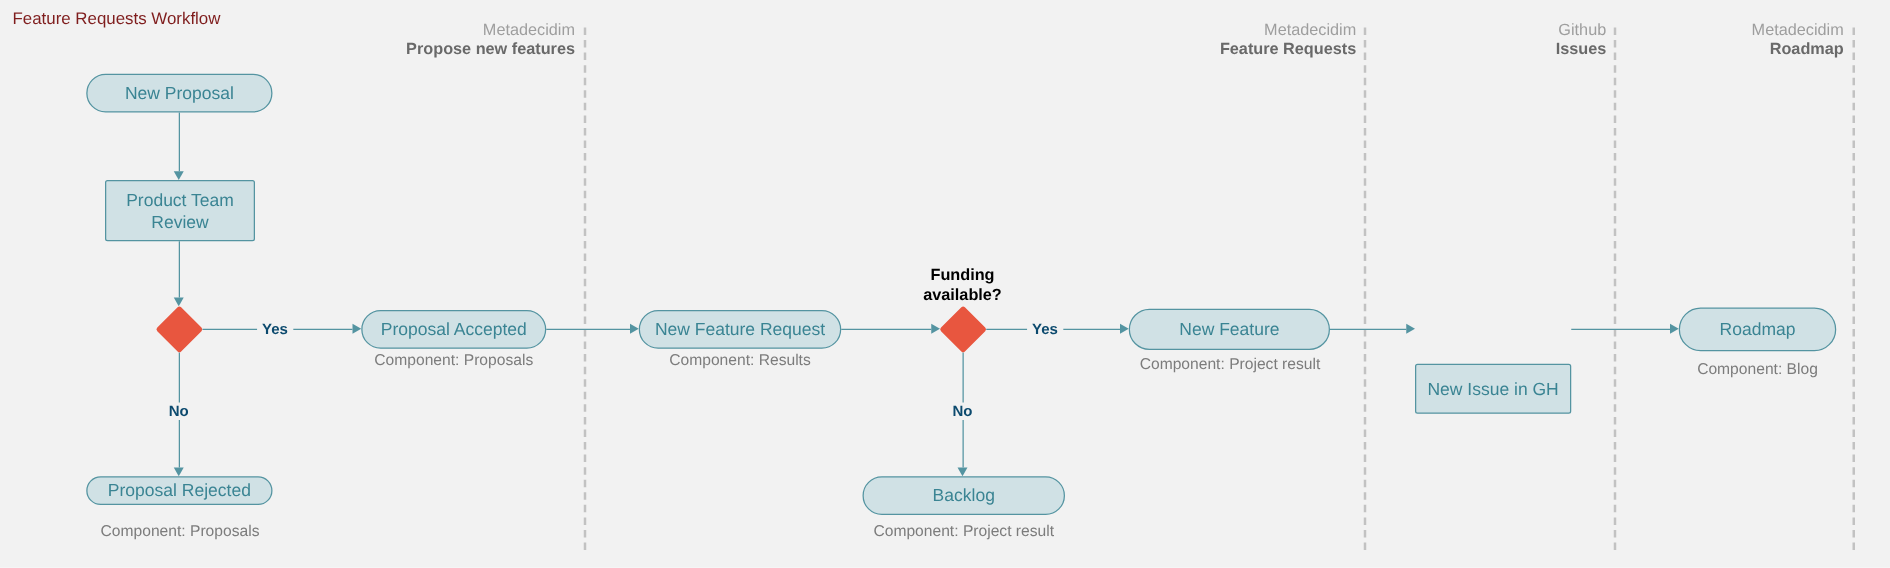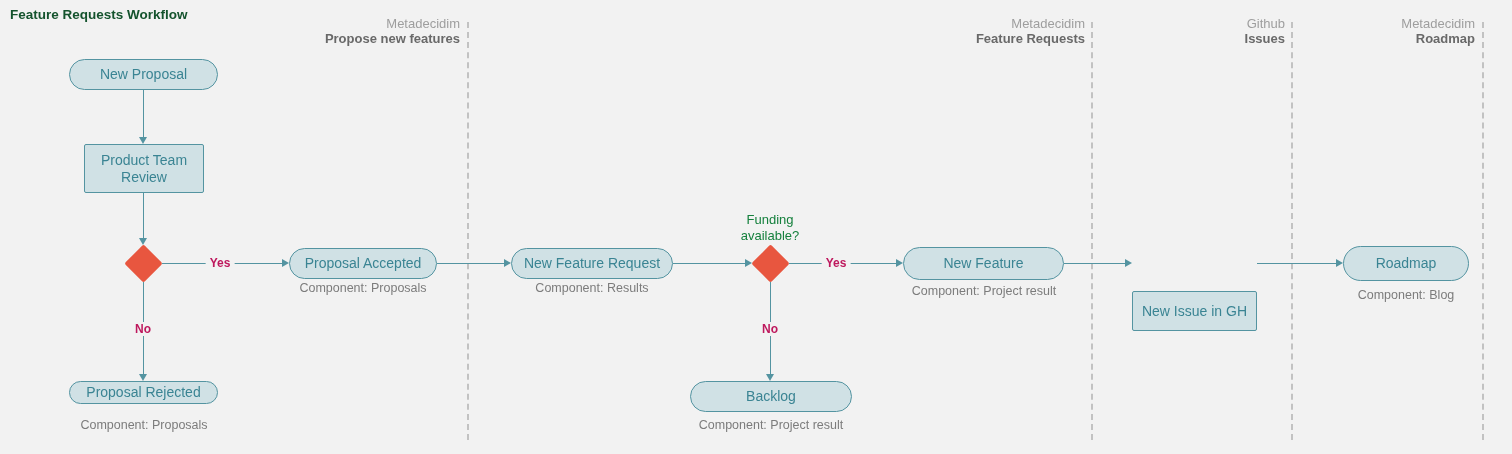--- a/index.html
+++ b/index.html
@@ -6,21 +6,21 @@
   .canvas {
     position: relative;
     width: 1512px;
     height: 454px;
     background: #f2f2f2;
     font-family: "Liberation Sans", sans-serif;
     overflow: hidden;
   }
   .title {
     position: absolute; left: 10px; top: 7px;
-    font-size: 13.5px; font-weight: 700; color: #14532d;
+    font-size: 13.5px; font-weight: 400; color: #7f1d1d;
   }
   .lane-header { position: absolute; top: 16px; text-align: right; font-size: 13px; line-height: 15px; }
   .lane-platform { display: block; color: #9e9e9e; }
   .lane-name { display: block; color: #696969; font-weight: 600; }
   .divider { position: absolute; top: 22px; height: 418px; width: 0; border-left: 2px dashed #c2c2c2; }
   .node {
     position: absolute; box-sizing: border-box;
     background: #d0e1e5; border: 1px solid #5494a1; color: #3a8493;
     display: flex; align-items: center; justify-content: center;
     text-align: center; font-size: 14px; font-weight: 500; line-height: 1.2;
@@ -30,25 +30,25 @@
   .rect { border-radius: 2px; }
   .component {
     position: absolute; color: #7c7c7c; font-size: 12.5px;
     transform: translateX(-50%); white-space: nowrap;
   }
   .diamond {
     position: absolute; width: 27px; height: 27px;
     background: #e8563f; transform: rotate(45deg); border-radius: 2px; z-index: 2;
   }
   .q-label {
-    position: absolute; color: #15803d; font-size: 13px; font-weight: 400;
+    position: absolute; color: #000000; font-size: 13px; font-weight: 700;
     text-align: center; line-height: 16px;
   }
   .branch-label {
-    position: absolute; color: #be185d; font-size: 12px; font-weight: 600;
+    position: absolute; color: #0c4a6e; font-size: 12px; font-weight: 600;
     background: #f2f2f2; padding: 0 4px; transform: translate(-50%, -50%); z-index: 3;
     white-space: nowrap;
   }
   .h-line { position: absolute; height: 1.5px; background: #5494a1; z-index: 1; }
   .v-line { position: absolute; width: 1.5px; background: #5494a1; z-index: 1; }
   .arr-r {
     position: absolute; width: 0; height: 0; z-index: 2;
     border-top: 4px solid transparent; border-bottom: 4px solid transparent;
     border-left: 7px solid #5494a1;
   }

